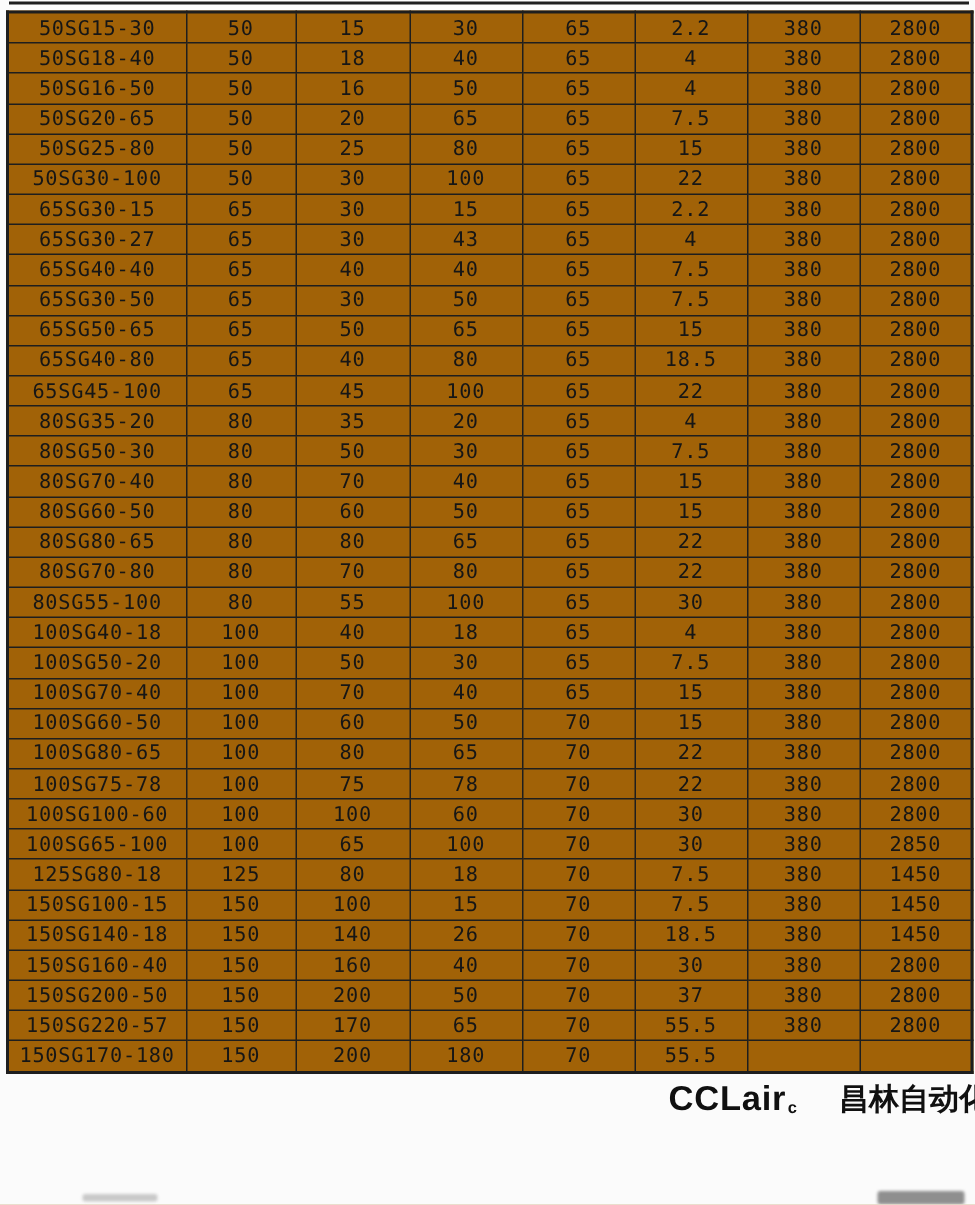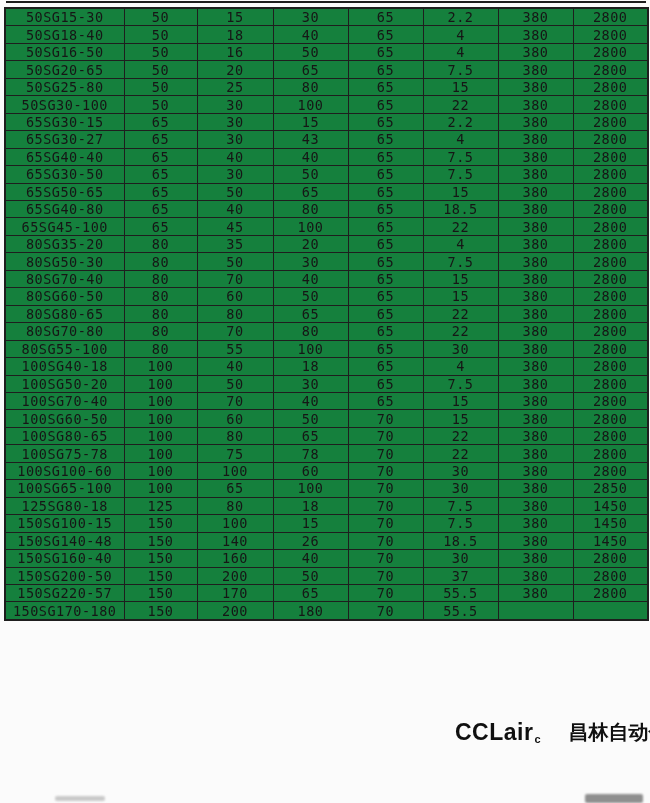--- a/index.html
+++ b/index.html
@@ -22,46 +22,46 @@
     top: 1px;
     width: 640px;
     height: 2px;
     background: #1e1e1e;
   }
   .spec-table {
     position: absolute;
     left: 4px;
     top: 7px;
     width: 643px;
-    height: 614px;
+    height: 709px;
     border-collapse: collapse;
     table-layout: fixed;
     border: 2px solid #1e1e1e;
-    background: #15803d;
+    background: #a16207;
   }
   .spec-table td {
     border: 1px solid #1e1e1e;
     text-align: center;
     vertical-align: middle;
     font-size: 13.5px;
     letter-spacing: 0.5px;
     color: #161616;
     padding: 0;
     white-space: nowrap;
     overflow: hidden;
   }
   .watermark {
     position: absolute;
     left: 455px;
     top: 717px;
     width: 195px;
     height: 30px;
     display: flex;
     align-items: center;
-    justify-content: space-between;
+    justify-content: center;
     color: #101010;
     font-weight: bold;
     white-space: nowrap;
     text-shadow: 0 0 1px #ffffff;
     pointer-events: none;
   }
   .wm-latin {
     font-family: "Liberation Sans", sans-serif;
     font-size: 23px;
     letter-spacing: 0.5px;
@@ -412,21 +412,21 @@
           <td>150SG100-15</td>
           <td>150</td>
           <td>100</td>
           <td>15</td>
           <td>70</td>
           <td>7.5</td>
           <td>380</td>
           <td>1450</td>
         </tr>
         <tr>
-          <td>150SG140-48</td>
+          <td>150SG140-18</td>
           <td>150</td>
           <td>140</td>
           <td>26</td>
           <td>70</td>
           <td>18.5</td>
           <td>380</td>
           <td>1450</td>
         </tr>
         <tr>
           <td>150SG160-40</td>

